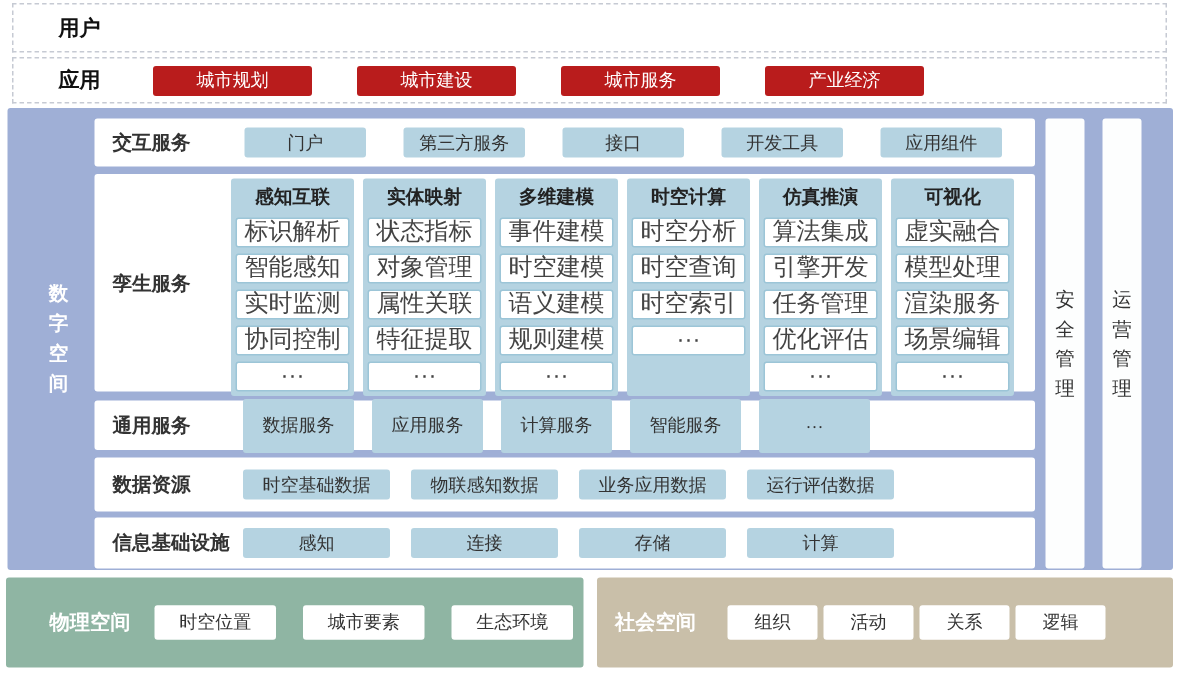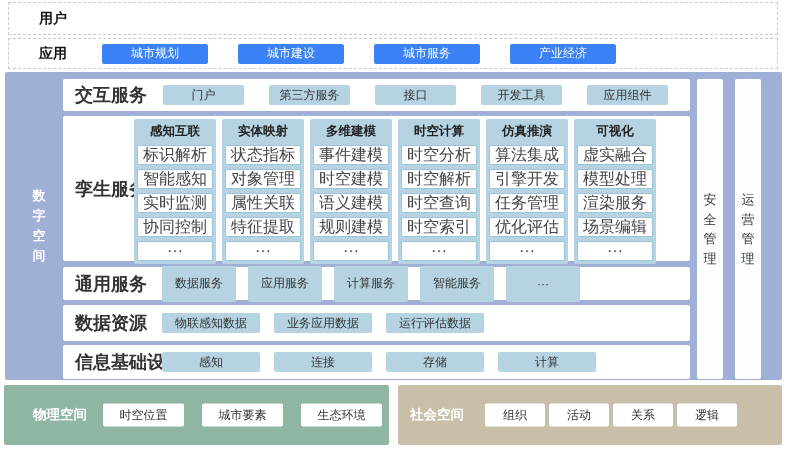--- a/index.html
+++ b/index.html
@@ -12,49 +12,49 @@
   #row-users { top:2px;  height:33px; }
   #row-apps  { top:38px; height:31px; }
   .top-label { position:absolute; left:30px; top:50%; transform:translateY(-50%);
                font-size:14px; font-weight:bold; color:#111; }
   .chips { position:absolute; top:50%; transform:translateY(-50%); display:flex; }
   .chip { border-radius:2px; font-size:12px; text-align:center; white-space:nowrap;
           display:flex; align-items:center; justify-content:center; }
   #row-users .chips { left:139px; gap:115px; }
   #row-users .chip { width:106px; height:21px; background:#7e9bd3; color:#fff; }
   #row-apps .chips { left:93px; gap:30px; }
-  #row-apps .chip { width:106px; height:20px; background:#3b82f6; color:#fff; }
+  #row-apps .chip { width:106px; height:20px; background:#b91c1c; color:#fff; }
 
   
   #main { position:absolute; left:5px; top:72px; width:777px; height:308px;
           background:#9fafd6; border-radius:2px; }
   #ds-label { position:absolute; left:21px; top:0; height:100%; width:26px;
               display:flex; align-items:center; justify-content:center; }
   .vtext { width:15px; word-break:break-all; line-height:1.55; text-align:center; }
   #ds-label .vtext { font-size:13px; font-weight:bold; color:#fff; }
 
   .stack { position:absolute; left:58px; top:7px; width:627px; }
   .wrow { position:relative; background:#fff; border-radius:2px; }
   #r-interact { height:32px; margin-bottom:5px; }
   #r-twin     { height:145px; margin-bottom:6px; }
   #r-general  { height:33px; margin-bottom:5px; }
   #r-data     { height:36px; margin-bottom:4px; }
   #r-infra    { height:34px; }
   .row-label { position:absolute; left:12px; top:50%; transform:translateY(-50%);
-               font-size:18px; font-weight:bold; color:#333; white-space:nowrap; }
+               font-size:13px; font-weight:bold; color:#333; white-space:nowrap; }
   .lb { background:#b5d3e1; color:#333; }
   #r-interact .chips { left:100px; gap:25px; }
   #r-interact .chip { width:81px; height:20px; }
   #r-general .chips { left:99px; gap:12px; }
   #r-general .chip { width:74px; height:36px; }
   #r-data .chips, #r-infra .chips { left:99px; gap:14px; }
   #r-data .chip, #r-infra .chip { width:98px; height:20px; }
 
   
-  .twin-cols { position:absolute; left:71px; top:3px; display:flex; gap:6px;border-radius:10px; }
+  .twin-cols { position:absolute; left:91px; top:3px; display:flex; gap:6px;border-radius:10px; }
   .twin-col { width:82px; background:#b5d3e1; border-radius:2px; padding:3px; }
   .twin-col .hdr { height:19px; line-height:19px; text-align:center;
                    font-size:12.5px; font-weight:bold; color:#222; }
   .twin-col .cell { height:20px; line-height:18px; margin-top:4px; background:#fff;
                     border:1px solid #9cc5d7; border-radius:2px; text-align:center;
                     font-size:16px; color:#444; white-space:nowrap; overflow:hidden; }
 
   
   .vbar { position:absolute; top:7px; width:26px; height:300px; background:#fdfefe;
           border-radius:2px; display:flex; align-items:center; justify-content:center; }
@@ -150,21 +150,20 @@
                 <div class="cell">语义建模</div>
                 <div class="cell">规则建模</div>
                 <div class="cell">···</div>
               </div>
           </div>
             <div class="twin-col">
             <div class="hdr">时空计算</div>
             <div>
 
             <div class="cell">时空分析</div>
-                <div class="cell">时空解析</div>
                 <div class="cell">时空查询</div>
                 <div class="cell">时空索引</div>
                 <div class="cell">···</div>
               </div>
           </div>
             <div class="twin-col">
             <div class="hdr">仿真推演</div>
             <div>
 
             <div class="cell">算法集成</div>
@@ -197,20 +196,21 @@
             <div class="chip lb">计算服务</div>
             <div class="chip lb">智能服务</div>
             <div class="chip lb">···</div>
           </div>
       </div>
 
       <div class="wrow" id="r-data">
         <span class="row-label">数据资源</span>
         <div class="chips">
 
+        <div class="chip lb">时空基础数据</div>
             <div class="chip lb">物联感知数据</div>
             <div class="chip lb">业务应用数据</div>
             <div class="chip lb">运行评估数据</div>
           </div>
       </div>
 
       <div class="wrow" id="r-infra">
         <span class="row-label">信息基础设施</span>
         <div class="chips">
 

